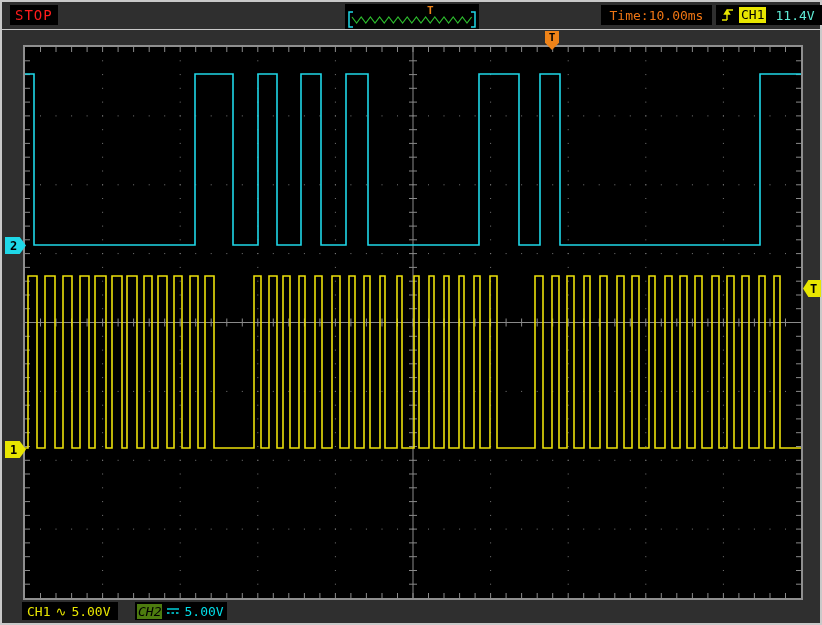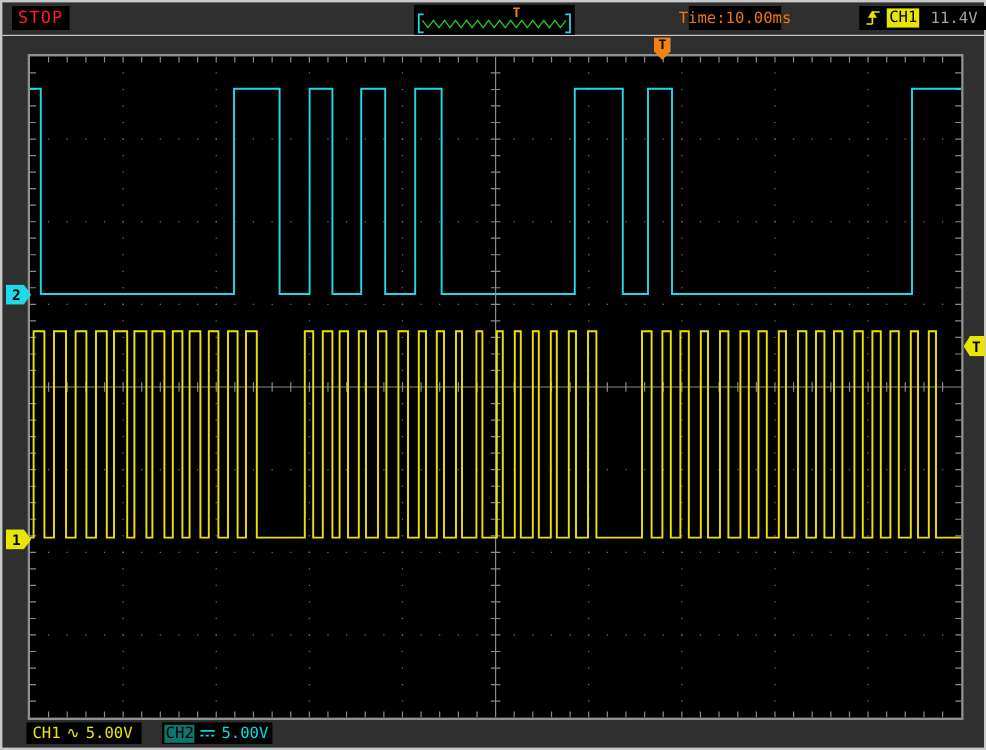--- a/index.html
+++ b/index.html
@@ -10,25 +10,25 @@
     background:#2f2f2f; border:2px solid #c9c9c9;
   }
   .blackbox { position:absolute; background:#000; display:flex; align-items:center; }
   
   #topbar-sep { position:absolute; left:0; top:27px; width:100%; height:1px; background:#c9c9c9; }
   #stop-box { left:8px; top:3px; width:48px; height:20px; padding-left:5px; }
   #stop-box span { color:#ff1c1c; font-size:14px; letter-spacing:1px; }
   #preview-box { left:343px; top:2px; width:134px; height:25px; }
   #preview-box svg { position:absolute; left:0; top:0; }
   #preview-trig { position:absolute; left:82px; top:0px; color:#ef8318; font-size:11px; font-weight:bold; }
-  #time-box { left:572px; top:3px; width:77px; height:20px; justify-content:center; }
+  #time-box { left:599px; top:3px; width:111px; height:20px; justify-content:center; }
   #time-box span { color:#ee7514; font-size:13px; }
   #trig-box { left:714px; top:3px; width:106px; height:20px; gap:5px; padding-left:5px; }
   #trig-box .badge { background:#e8e600; color:#000; font-size:13px; padding:0 2px; line-height:16px; }
-  #trig-level { color:#a3a3a3; font-size:13px; margin-left:4px; }
+  #trig-level { color:#5eead4; font-size:13px; margin-left:4px; }
   
   #plot-frame {
     position:absolute; left:21px; top:43px; width:780px; height:555px;
     background:#000; border:2px solid #8f8f8f;
   }
   #wave-svg { position:absolute; left:0; top:0; }
   
   .marker { position:absolute; color:#000; font-weight:bold; font-size:12px;
             display:flex; align-items:center; }
   #marker-ch2 { left:3px; top:235px; width:21px; height:17px; background:#1fd8e8;
@@ -38,21 +38,21 @@
   #marker-trig-right { left:801px; top:278px; width:18px; height:17px; background:#e8e600;
     clip-path:polygon(30% 0,100% 0,100% 100%,30% 100%,0 50%); padding-left:7px; }
   #marker-trig-top { left:543px; top:29px; width:14px; height:19px; background:#ef8318;
     clip-path:polygon(0 0,100% 0,100% 62%,50% 100%,0 62%); justify-content:center;
     align-items:flex-start; font-size:11px; }
   
   #ch1-box { left:20px; top:600px; width:96px; height:18px; gap:5px; padding-left:5px; }
   #ch1-box, #ch1-box span { color:#e8e600; font-size:13px; }
   #ch2-box { left:133px; top:600px; width:92px; height:18px; gap:4px; padding-left:2px; }
   #ch2-box span { color:#00dee8; font-size:13px; }
-  #ch2-box .badge { background:#0f766e; color:#000; padding:0 1px; }
+  #ch2-box .badge { background:#4d7c0f; color:#000; padding:0 1px;font-style:italic; }
   .cpl-icon { display:inline-block; }
 </style>
 </head>
 <body>
 
 <div id="window">
 
   <div id="topbar-sep"></div>
 
   <div id="stop-box" class="blackbox">

